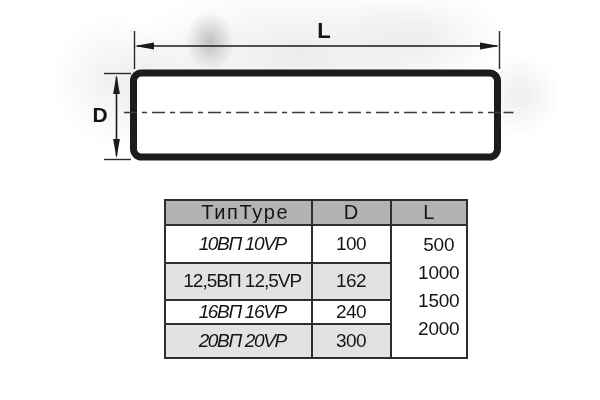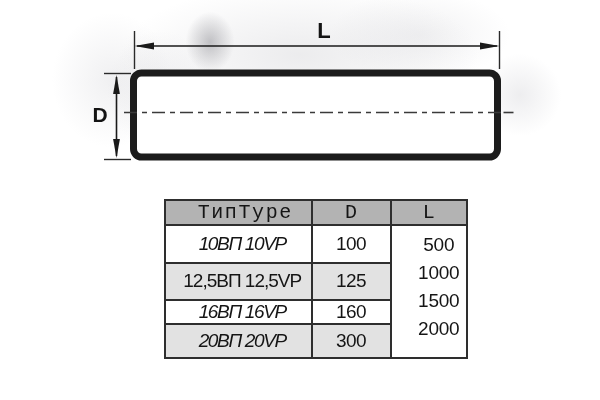--- a/index.html
+++ b/index.html
@@ -11,21 +11,21 @@
       radial-gradient(ellipse 70px 80px at 160px 90px, rgba(200,200,206,.25), rgba(200,200,206,0) 75%),
       radial-gradient(ellipse 240px 95px at 300px 55px, rgba(195,195,200,.32), rgba(195,195,200,0) 75%),
       radial-gradient(ellipse 80px 90px at 112px 80px, rgba(205,205,210,.30), rgba(205,205,210,0) 75%),
       radial-gradient(ellipse 55px 55px at 520px 95px, rgba(205,205,210,.35), rgba(205,205,210,0) 75%),
       radial-gradient(ellipse 120px 60px at 420px 35px, rgba(205,205,210,.28), rgba(205,205,210,0) 75%);
   }
   svg text{font-family:"Liberation Sans",sans-serif;}
   table{position:absolute;left:164px;top:199px;border-collapse:collapse;table-layout:fixed;
         font-size:19px;color:#151515;}
   td,th{border:2px solid #2e2e2e;text-align:center;vertical-align:middle;padding:0;font-weight:normal;box-sizing:border-box;}
-  .hdr{background:#b3b3b3;height:23px;font-family:Liberation Mono, monospace;}
+  .hdr{background:#b3b3b3;height:23px;}
   .g{background:#e2e2e2;}
   .c1{letter-spacing:-1.35px;padding-left:8px;font-style:italic;}
   .c1b{letter-spacing:-1.0px;padding-left:8px;}
   .num{letter-spacing:-0.5px;text-align:center;}
   .lcell{background:#fff;font-size:19px;line-height:28px;letter-spacing:-0.2px;}
 </style>
 </head>
 <body>
 
 <div id="wash"></div>
@@ -79,27 +79,27 @@
     <td class="num">100</td>
 
     <td class="lcell" rowspan="4">
           <div style="position:relative;top:-5px;margin-left:20px;">500<br>1000<br>1500<br>2000</div>
         </td>
   </tr>
   <tr style="height:37.5px;margin-top:25px;">
 
     <td class="g c1b">12,5ВП 12,5VP</td>
 
-    <td class="g num">125</td>
+    <td class="g num">162</td>
   </tr>
   <tr style="height:20px;">
 
     <td class="c1">16ВП 16VP</td>
 
-    <td class="num">160</td>
+    <td class="num">240</td>
   </tr>
   <tr style="height:34px;">
 
     <td class="g c1">20ВП 20VP</td>
 
     <td class="g num">300</td>
   </tr>
 </tbody>
   </table>
 

